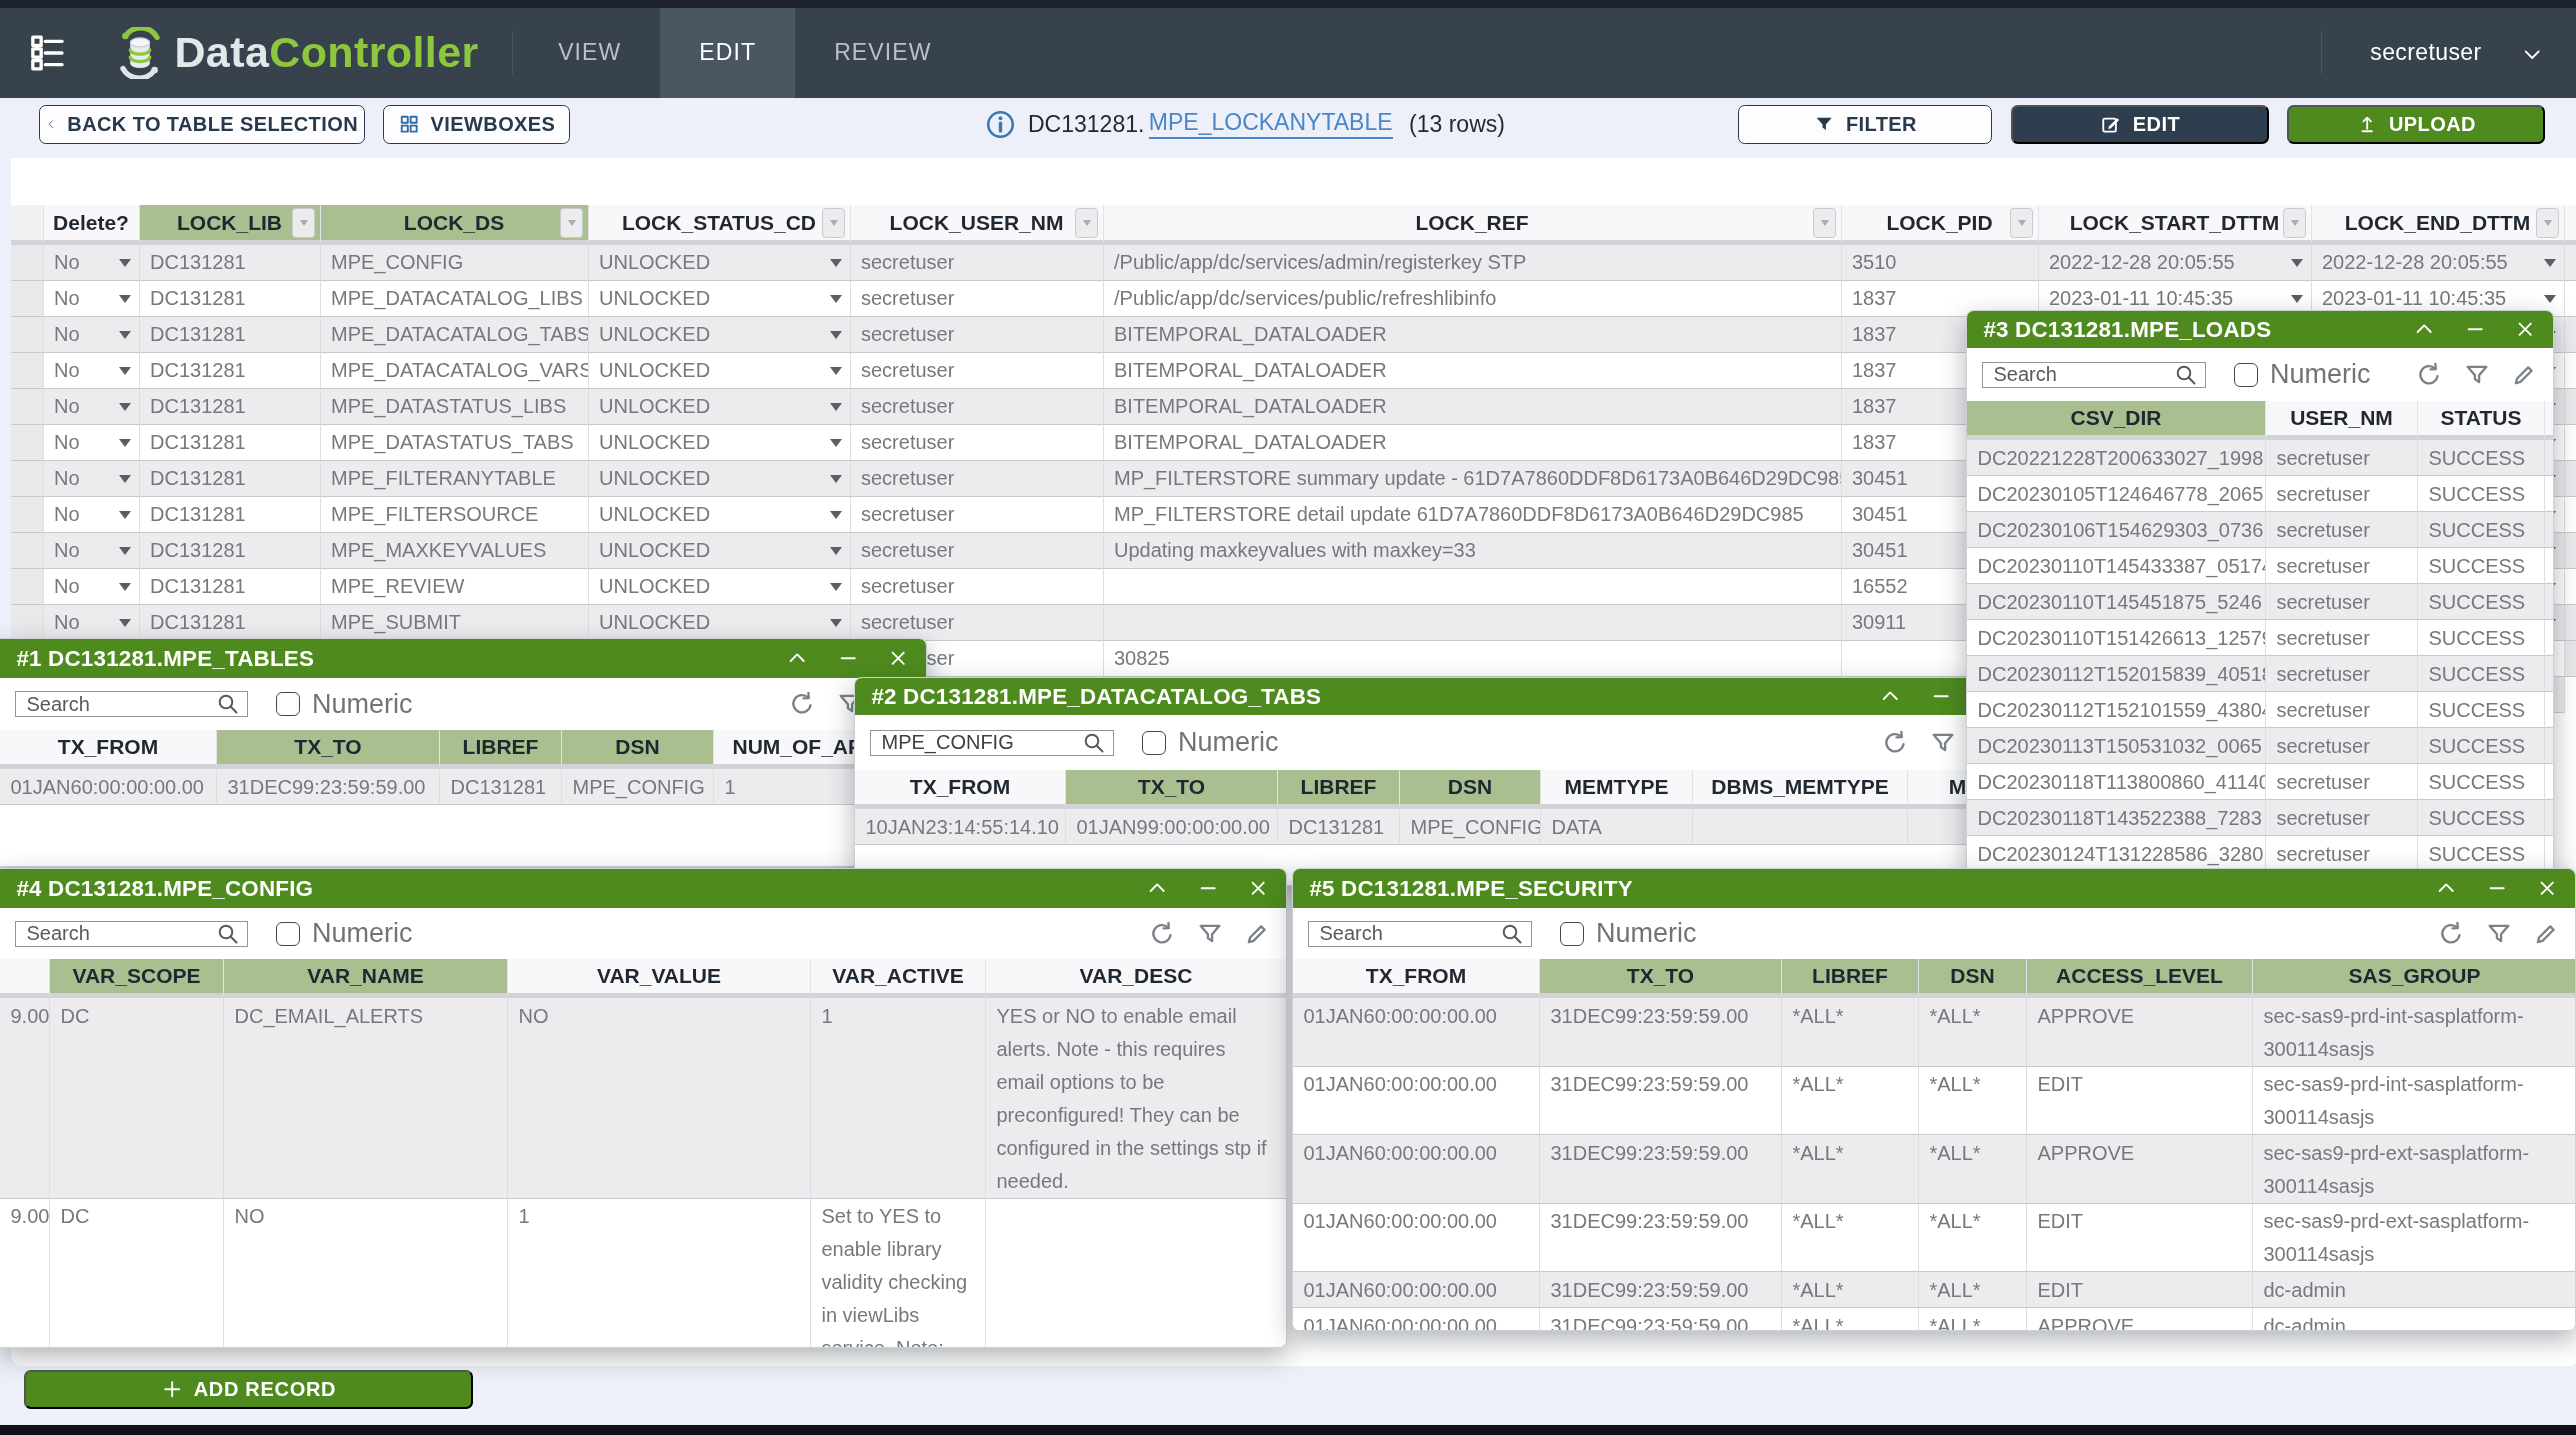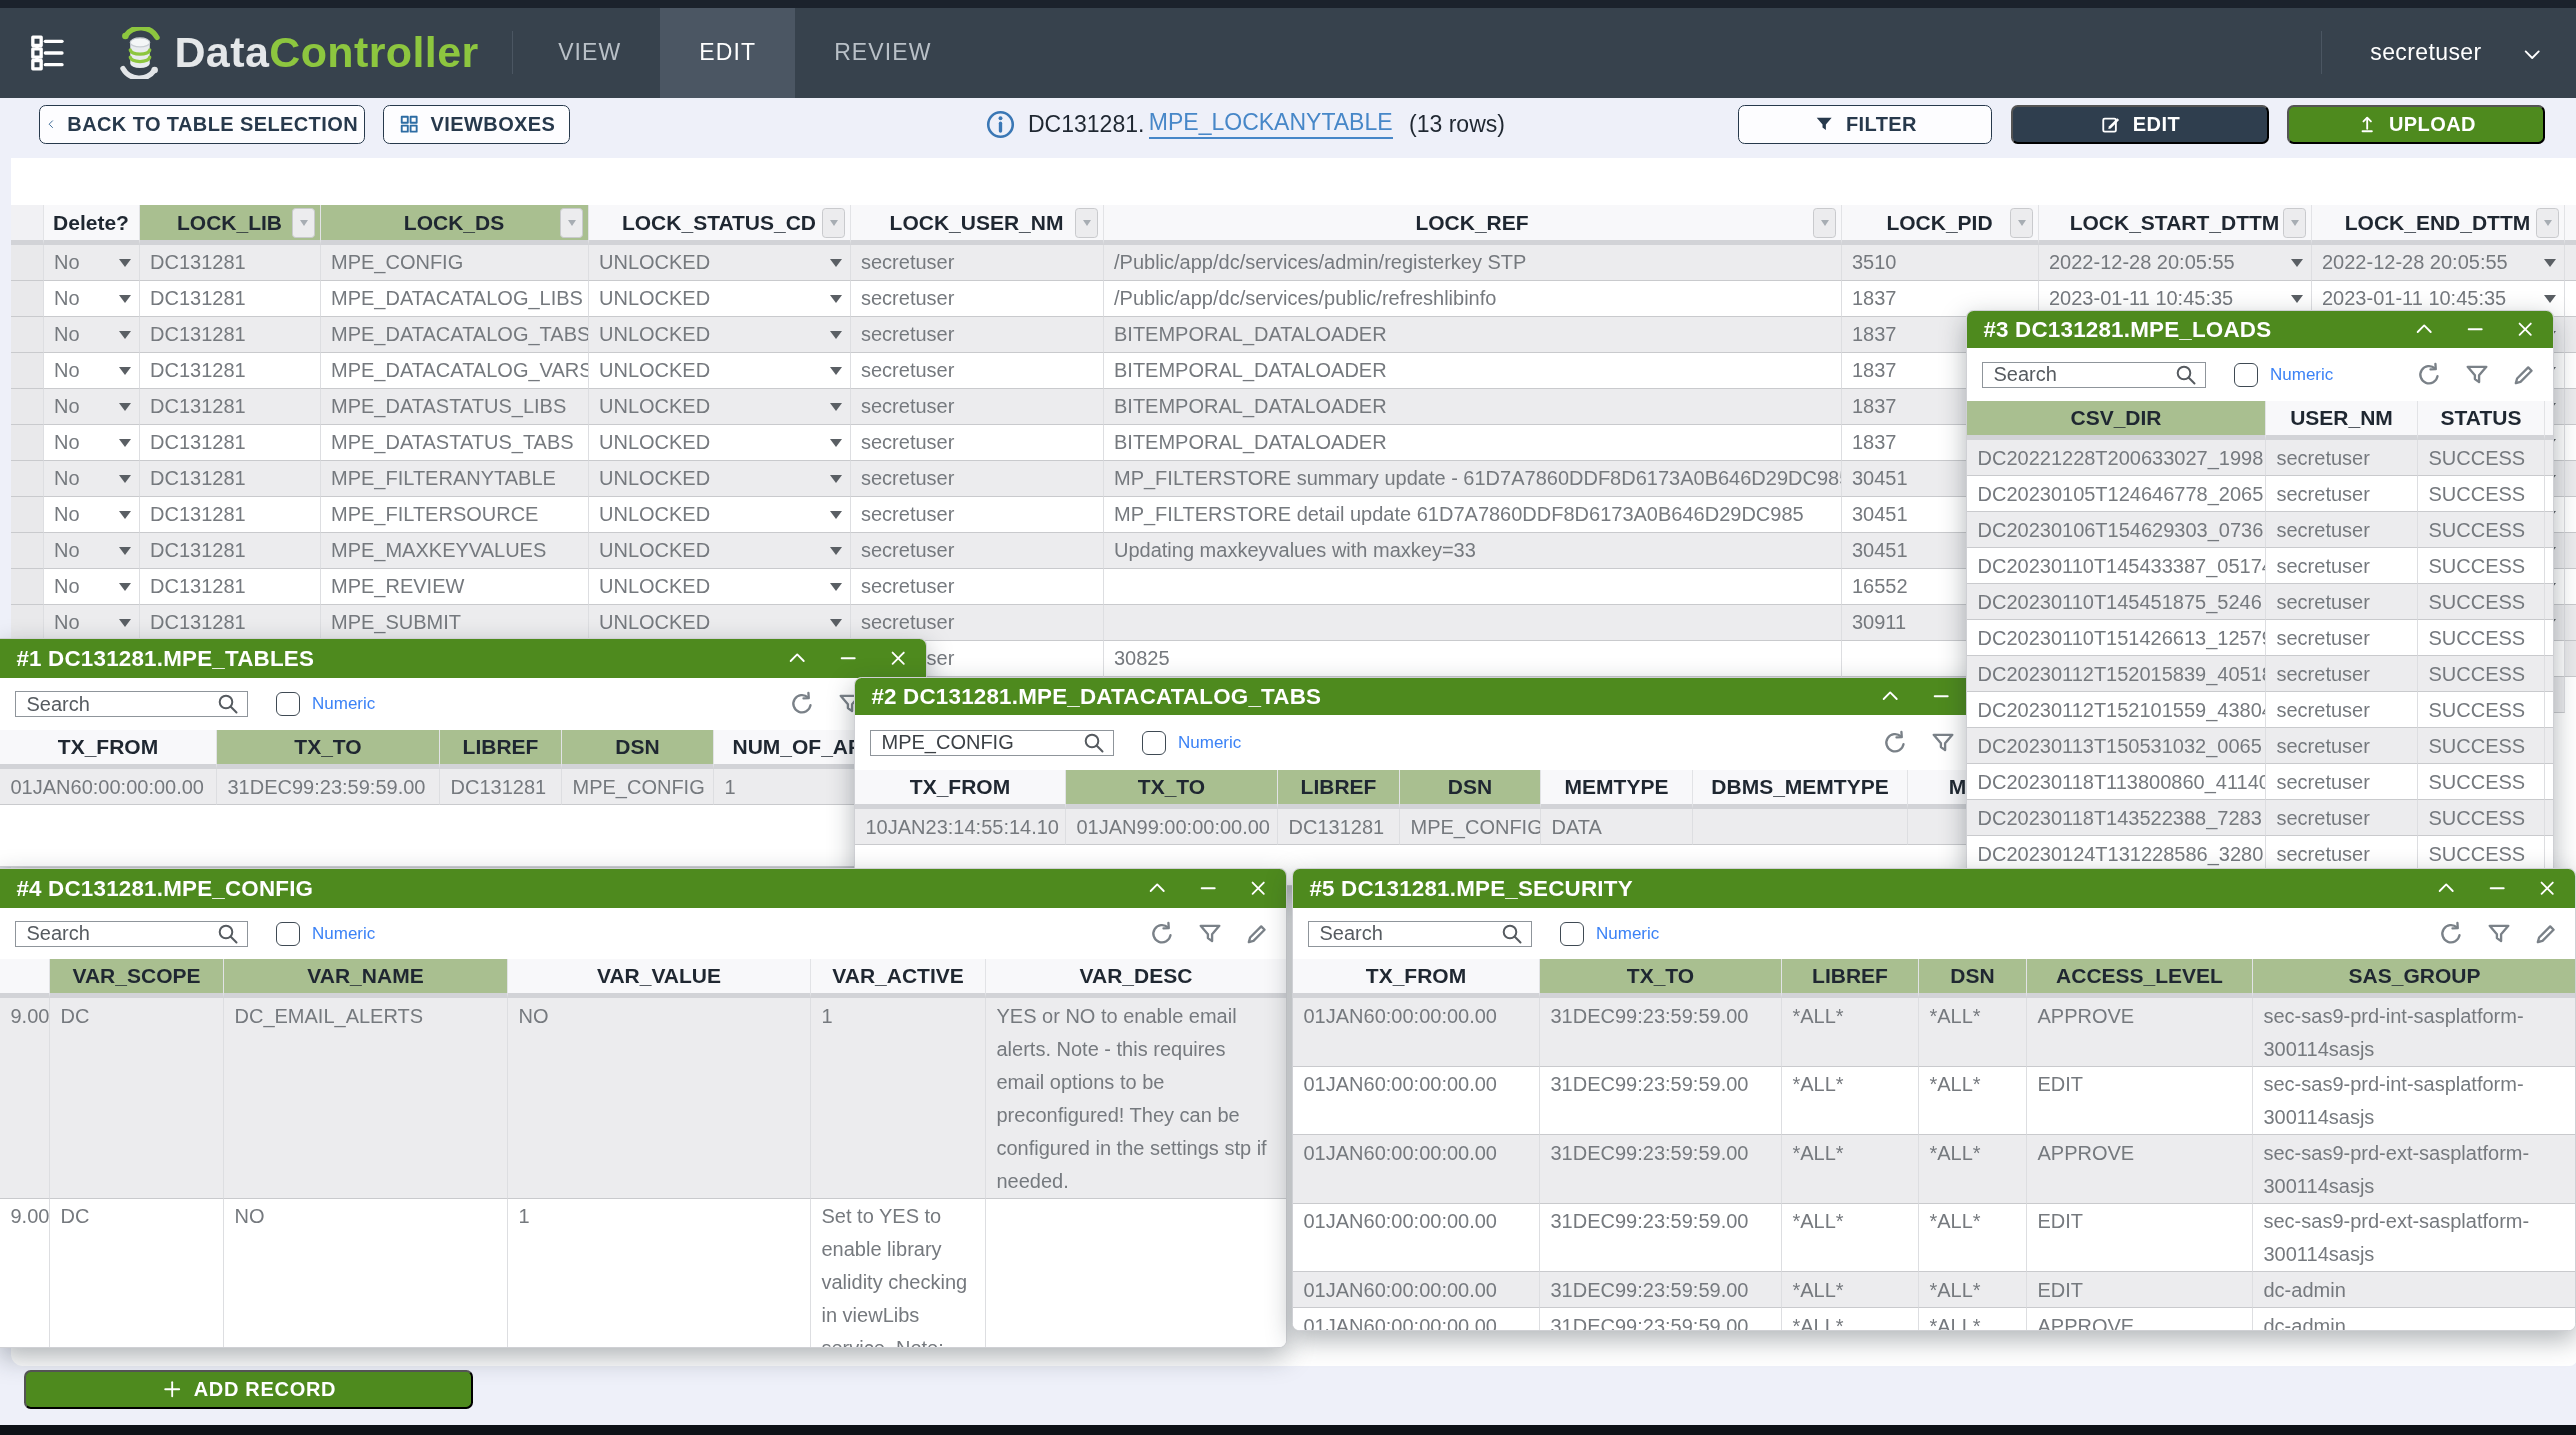--- a/index.html
+++ b/index.html
@@ -67,21 +67,21 @@
   .win-ctrls{margin-left:auto;display:flex;align-items:center;gap:28px}
   .wicon{width:22.4px;height:22.4px;color:#ffffff;display:inline-flex}
   .win-tools{display:flex;align-items:center;padding:0 15px;background:#fff}
   .searchbox{position:relative;display:flex;align-items:center;border:1.5px solid #8f959b;background:#fff;height:26px;box-sizing:border-box}
   .searchbox input{border:none;outline:none;font-family:"Liberation Sans",sans-serif;font-size:20px;color:#3c4146;
      width:100%;padding:0 37px 0 10.5px;background:transparent}
   .searchbox input::placeholder{color:#565b60;opacity:1}
   .search-ic{position:absolute;right:7.5px;width:24px;height:24px;color:#565b60}
   .numwrap{display:flex;align-items:center;gap:12px;margin-left:28px}
   .numwrap input[type=checkbox]{appearance:none;-webkit-appearance:none;width:24px;height:24px;border:1.9px solid #3f4a54;border-radius:6px;background:#fff;margin:0}
-  .numlabel{font-size:17px;color:#3b82f6}
+  .numlabel{font-size:27px;color:#737373}
   .tool-icons{margin-left:auto;display:flex;align-items:center;gap:19.4px;color:#7a8188}
   .ticon{width:28px;height:28px;display:inline-flex}
   
   #w1{left:0;top:638px;width:927px;height:229px;z-index:5;border-left:none;border-radius:0 7.5px 7.5px 0}
   #w1 .win-tools{height:52px}
   #w2{left:854px;top:677px;width:1166px;height:209px;z-index:6}
   #w2 .win-head{height:37px}
   #w2 .win-tools{height:55px}
   #w3{left:1966px;top:310px;width:588px;height:568px;z-index:7}
   #w3 .win-head{height:37px}

